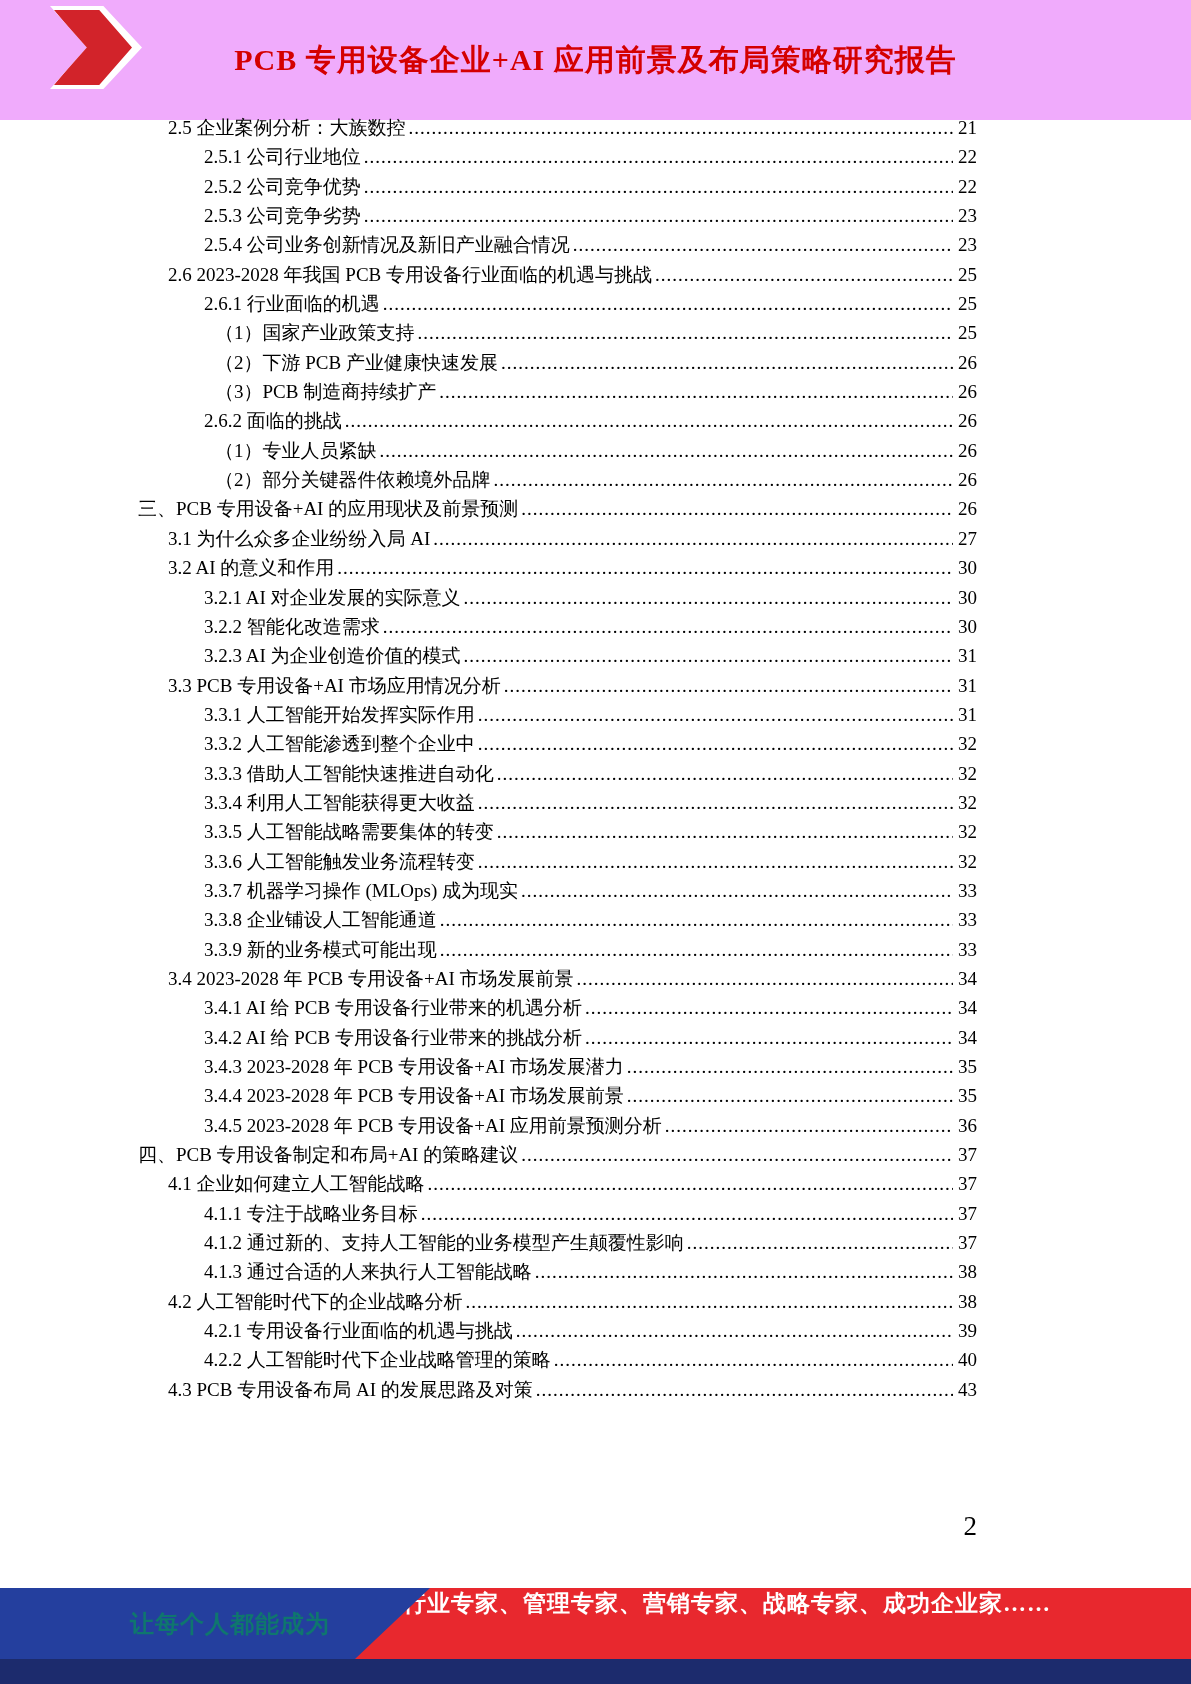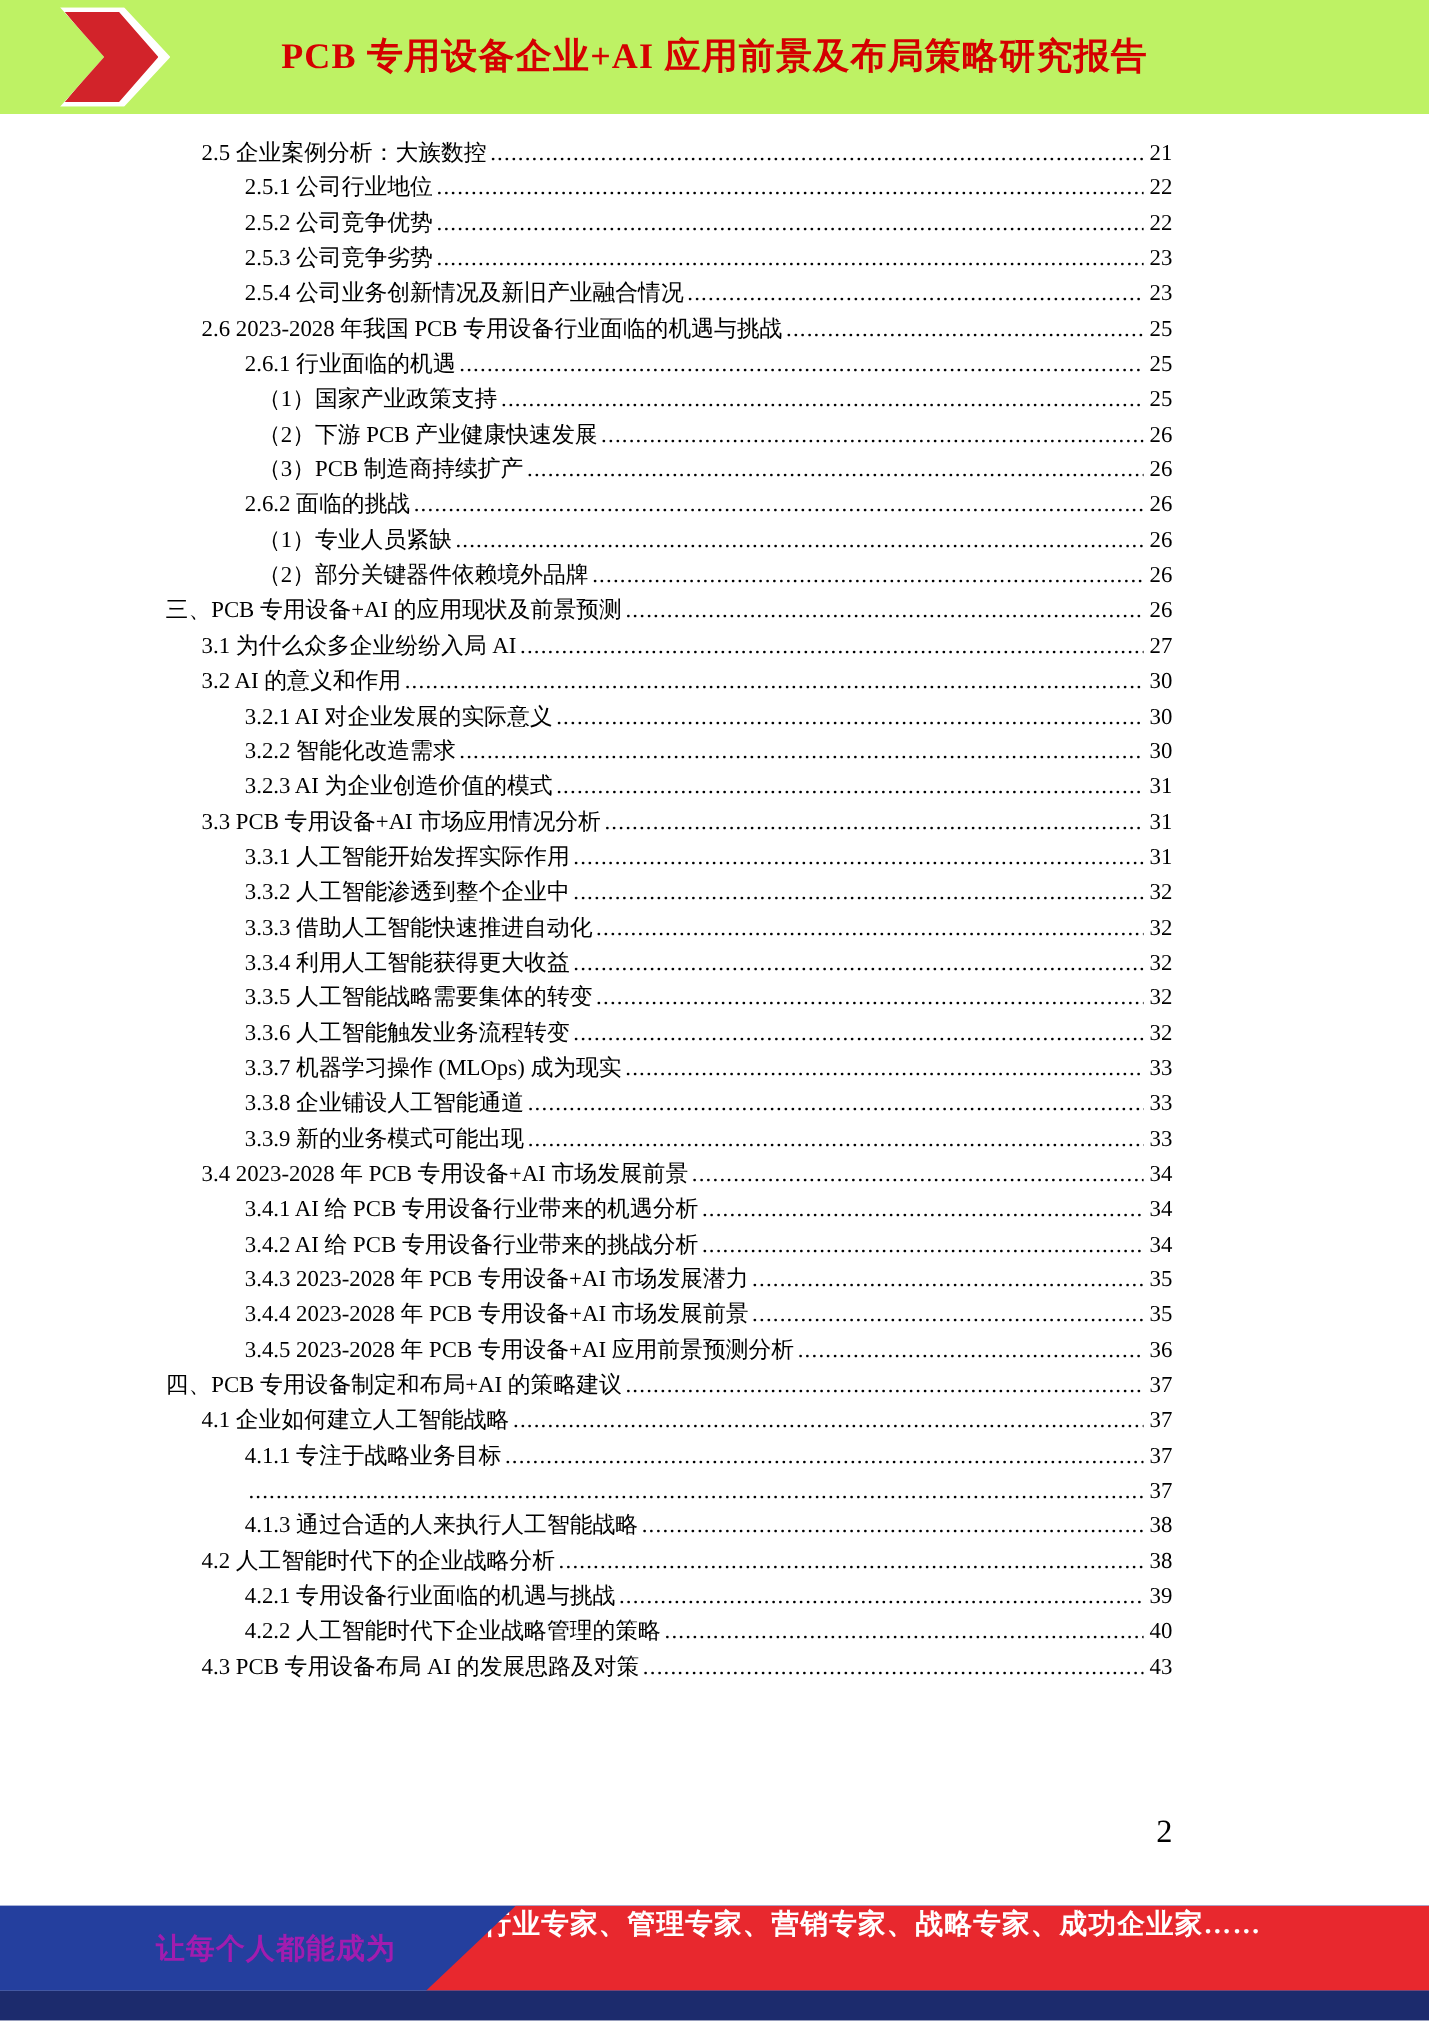--- a/index.html
+++ b/index.html
@@ -7,22 +7,22 @@
     position:relative;
     width:1191px;height:1684px;
     background:#ffffff;
     overflow:hidden;
     font-family:"Liberation Serif","DejaVu Serif",serif;
     color:#000;
   }
 
   
   .banner{
-    position:absolute;top:0;left:0;right:0;height:95px;
-    background:#bef264;
+    position:absolute;top:0;left:0;right:0;height:120px;
+    background:#f0abfc;
     display:flex;align-items:center;justify-content:center;
   }
   .banner .title{
     margin:0;
     font-size:30px;
     font-weight:700;
     color:#d40000;
     letter-spacing:1px;
     white-space:nowrap;
   }
@@ -83,21 +83,21 @@
   .footer{
     position:absolute;left:0;right:0;bottom:0;height:96px;
   }
   .f-top{
     position:absolute;top:0;left:0;right:0;height:71px;
     background:#243f9e;
   }
   .f-left-text{
     position:absolute;left:130px;top:0;height:71px;
     display:flex;align-items:center;
-    color:#a21caf;
+    color:#0f766e;
     font-size:24px;
     font-weight:700;
     letter-spacing:1px;
   }
   .f-red{
     position:absolute;top:0;right:0;left:345px;height:71px;
     background:#e8282e;
     clip-path:polygon(85px 0,100% 0,100% 100%,10px 100%);
     display:flex;align-items:flex-start;
     padding-left:58px;
@@ -312,20 +312,21 @@
         <span class="t">4.1 企业如何建立人工智能战略</span>
         <span class="leader"></span>
         <span class="pg">37</span>
       </div>
       <div class="toc-row l2">
         <span class="t">4.1.1 专注于战略业务目标</span>
         <span class="leader"></span>
         <span class="pg">37</span>
       </div>
       <div class="toc-row l2">
+        <span class="t">4.1.2 通过新的、支持人工智能的业务模型产生颠覆性影响</span>
         <span class="leader"></span>
         <span class="pg">37</span>
       </div>
       <div class="toc-row l2">
         <span class="t">4.1.3 通过合适的人来执行人工智能战略</span>
         <span class="leader"></span>
         <span class="pg">38</span>
       </div>
       <div class="toc-row l1">
         <span class="t">4.2 人工智能时代下的企业战略分析</span>

